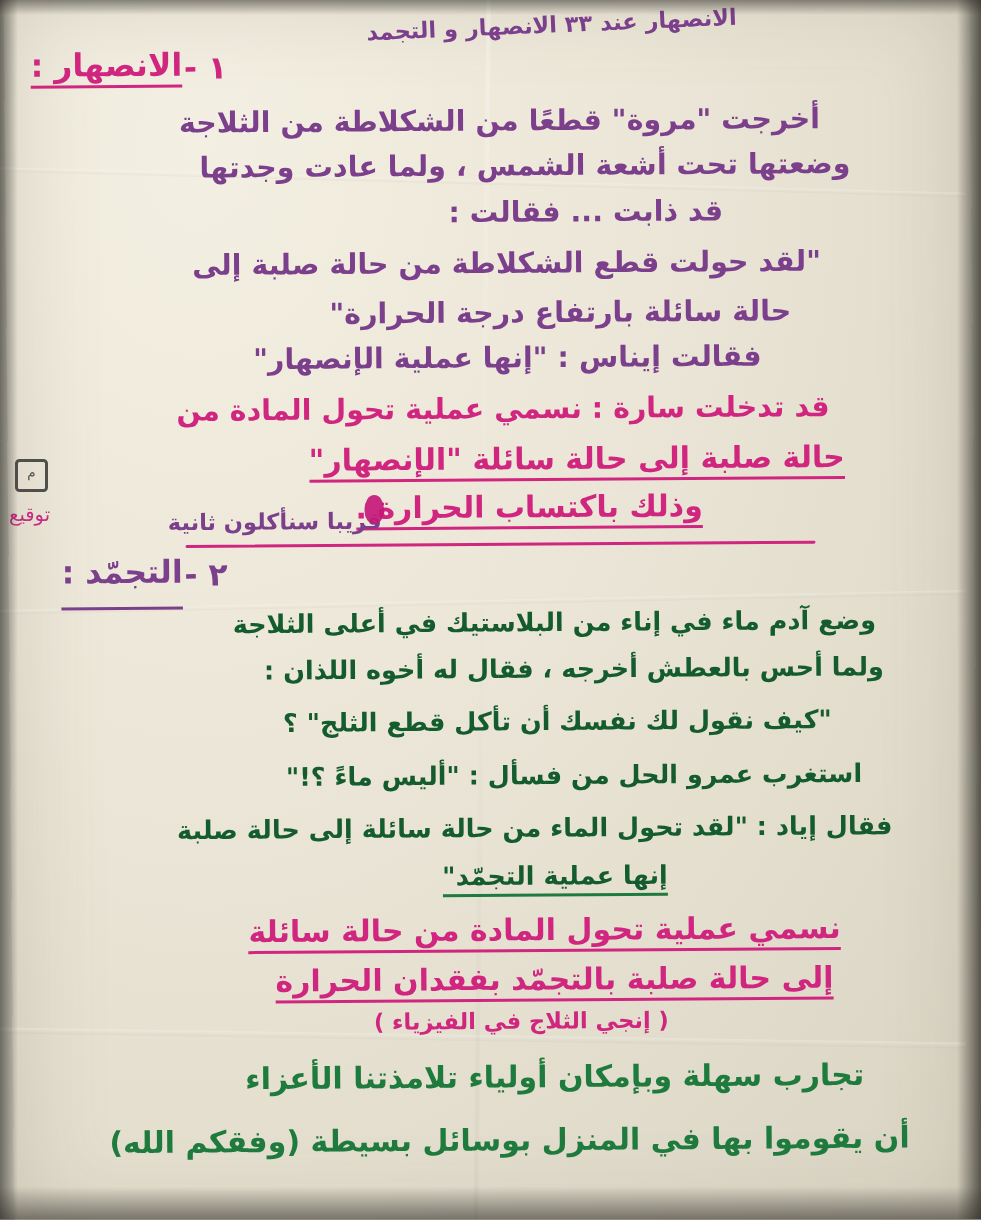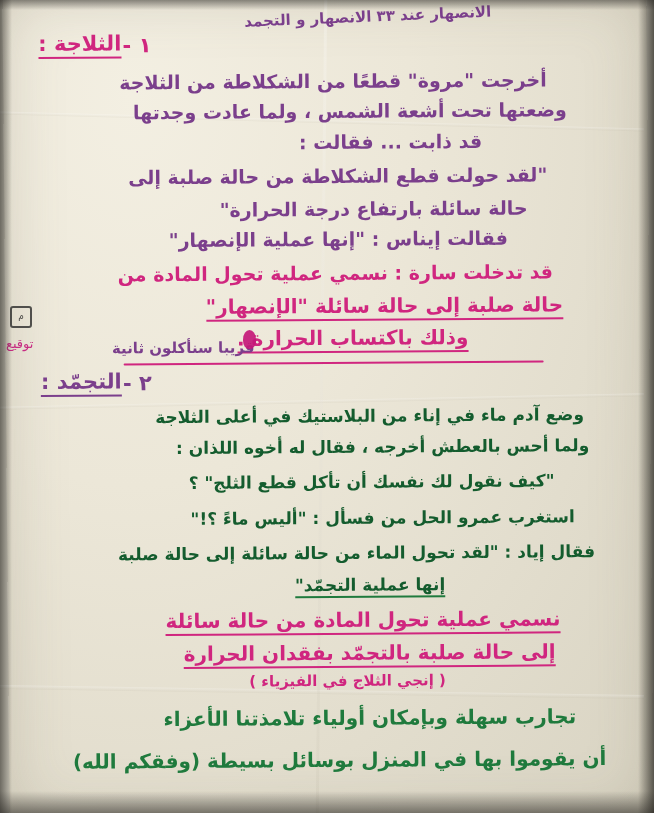--- a/index.html
+++ b/index.html
@@ -100,21 +100,21 @@
   .underline-pink {
     border-bottom: 2px solid #d0267f;
     padding-bottom: 1px;
   }
   .underline-green {
     border-bottom: 2px solid #1f7a3d;
     padding-bottom: 1px;
   }
   .underline-purple {
     border-bottom: 2px solid #7b3f8c;
-    padding-bottom: 1px;
+    padding-bottom: 11px;
   }
   .rule {
     position: absolute;
     height: 2px;
     border-radius: 2px;
   }
   .rule-pink   { background: #d0267f; }
 
   .stamp {
     position: absolute;
@@ -158,21 +158,21 @@
   <div class="crease" style="left:0;top:120px;width:644px;height:3px;transform:rotate(1.5deg);"></div>
   <div class="crease" style="left:0;top:400px;width:644px;height:3px;transform:rotate(-1.2deg);"></div>
   <div class="crease" style="left:0;top:690px;width:644px;height:4px;transform:rotate(0.9deg);"></div>
   <div class="crease" style="left:320px;top:0;width:3px;height:813px;transform:rotate(0.6deg);"></div>
 
   <div class="content">
 
     <div class="line ink-purple body-s" style="right:150px;top:8px;transform:rotate(-2deg);">الانصهار عند ۳۳ الانصهار و التجمد</div>
 
     <div class="line ink-pink h1" style="right:490px;top:32px;">١ -</div>
-    <div class="line ink-pink h1 underline-pink" style="right:520px;top:30px;">الثلاجة :</div>
+    <div class="line ink-pink h1 underline-pink" style="right:520px;top:30px;">الانصهار :</div>
 
     <div class="line ink-purple body-l" style="right:95px;top:70px;">أخرجت "مروة" قطعًا من الشكلاطة من الثلاجة</div>
     <div class="line ink-purple body-l" style="right:75px;top:100px;">وضعتها تحت أشعة الشمس ، ولما عادت وجدتها</div>
     <div class="line ink-purple body-l" style="right:160px;top:131px;">قد ذابت ... فقالت :</div>
     <div class="line ink-purple body-l" style="right:95px;top:165px;">"لقد حولت قطع الشكلاطة من حالة صلبة إلى</div>
     <div class="line ink-purple body-l" style="right:115px;top:198px;">حالة سائلة بارتفاع درجة الحرارة"</div>
     <div class="line ink-purple body-l" style="right:135px;top:228px;">فقالت إيناس : "إنها عملية الإنصهار"</div>
 
     <div class="line ink-pink body-l" style="right:90px;top:262px;">قد تدخلت سارة : نسمي عملية تحول المادة من</div>
     <div class="line ink-pink h2 underline-pink" style="right:80px;top:294px;">حالة صلبة إلى حالة سائلة "الإنصهار"</div>

